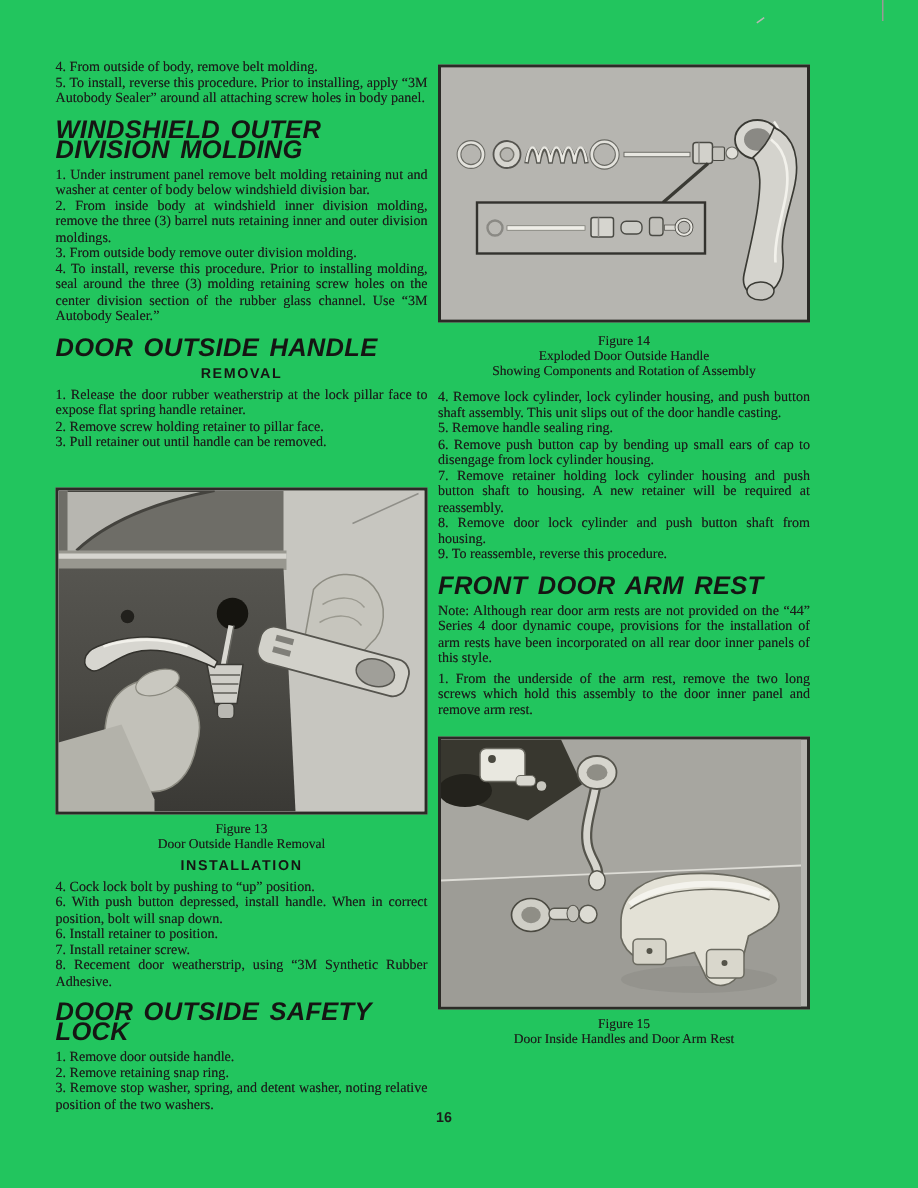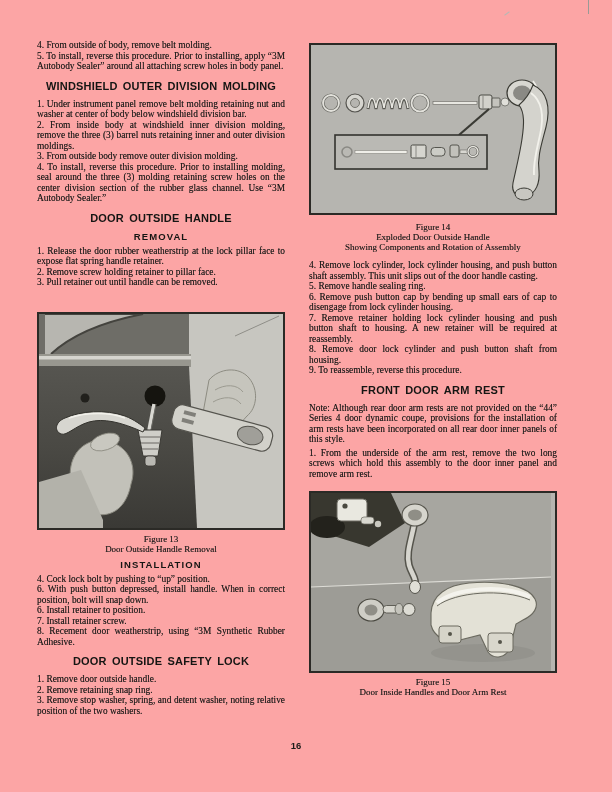--- a/index.html
+++ b/index.html
@@ -1,27 +1,27 @@
 <!DOCTYPE html>
 <html><head>
 <meta charset="utf-8">
 <style>
   html,body{margin:0;padding:0;}
   body{width:612px;height:792px;background:#e9e8e4;}
-  .page{position:relative;width:612px;height:792px;background:#fca5a5;overflow:hidden;
+  .page{position:relative;width:612px;height:792px;background:#22c55e;overflow:hidden;
         font-family:"Liberation Serif",serif;color:#1c1c1a;}
   .col{position:absolute;top:40px;width:248px;}
   .col-left{left:37px;}
-  .col-right{left:309px;}
+  .col-right{left:292px;}
   p.body{margin:0;font-size:9.4px;line-height:10.5px;text-align:justify;
          text-shadow:0 0 .4px rgba(20,20,20,.55);}
   p.note{margin:4px 0 3px;}
   h2.section{margin:8px 0 6px;font-family:"Liberation Sans",sans-serif;font-weight:bold;
-             font-size:11px;line-height:13px;text-align:center;letter-spacing:.2px;
-             word-spacing:2px;color:#151513;}
+             font-size:17px;line-height:13px;letter-spacing:.2px;
+             word-spacing:2px;color:#151513;font-style:italic;}
   h3.sub{margin:5px 0 4px;font-family:"Liberation Sans",sans-serif;font-weight:bold;
          font-size:9.5px;line-height:11px;text-align:center;letter-spacing:1.1px;color:#151513;}
   figure{margin:0;}
   .photo{border:2px solid #2b2a26;background:#b6b5b0;font-size:0;line-height:0;}
   .fig13-wrap{margin-top:24px;}
   .fig15-wrap{margin-top:12px;}
   .caption{margin-top:4px;font-size:9px;line-height:10px;text-align:center;
            text-shadow:0 0 .4px rgba(20,20,20,.5);}
   .cap-line{display:block;}
   .fig14-caption{margin-top:7px;}

